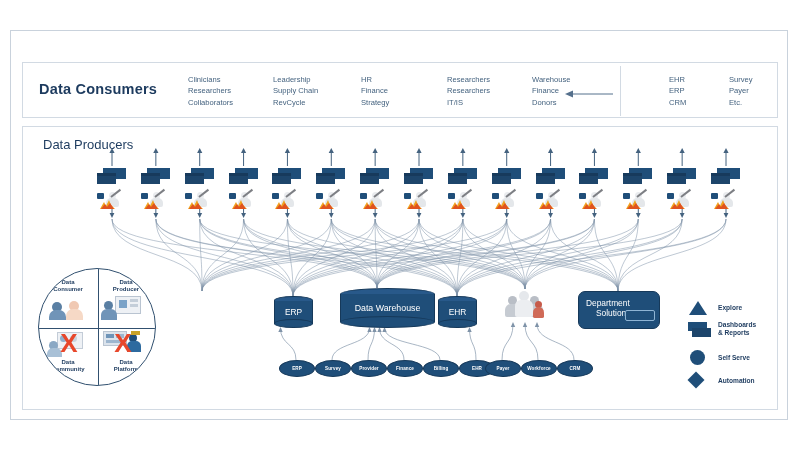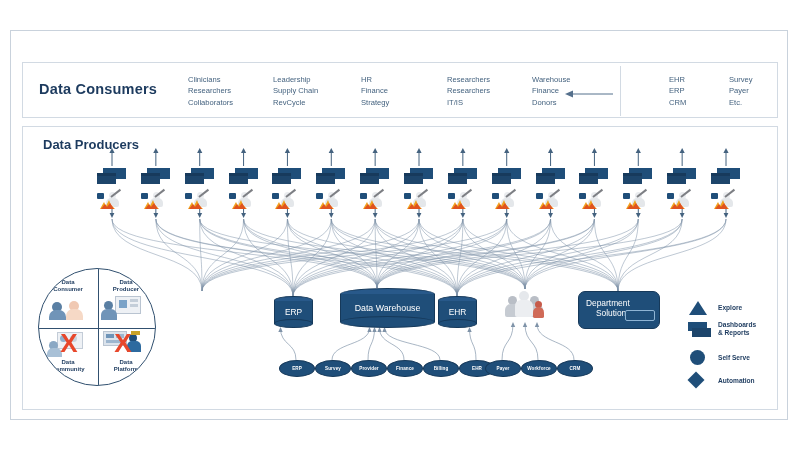--- a/index.html
+++ b/index.html
@@ -18,21 +18,21 @@
   #consumers-title{position:absolute;left:16px;top:18px;
              font-size:14.5px;font-weight:bold;color:#1c3a5e;letter-spacing:.2px;}
   .cons-col{position:absolute;top:11px;font-size:7.6px;color:#44627f;line-height:11.4px;}
   .cons-col div{white-space:nowrap;}
   #cons-divider{position:absolute;left:597px;top:3px;width:1px;height:50px;background:#d2dae3;}
 
   
   #producers{position:absolute;left:22px;top:126px;width:756px;height:284px;
              border:1px solid #d2dae3;background:#ffffff;box-sizing:border-box;}
   #producers-title{position:absolute;left:20px;top:10px;
-             font-size:13px;font-weight:bold;color:#1c3a5e;}
+             font-size:13px;font-weight:normal;color:#1c3a5e;}
 
   
   #wires{position:absolute;left:0;top:0;width:800px;height:450px;pointer-events:none;}
 
   
   .pcol{position:absolute;width:34px;}
   .dash-icon{position:relative;width:30px;height:17px;}
   .db-back{position:absolute;left:6px;top:0px;width:23px;height:11px;background:#1f4e79;}
   .db-front{position:absolute;left:0px;top:5px;width:19px;height:11px;background:#1d456b;}
   .db-tab{position:absolute;left:0px;top:5px;width:19px;height:3px;background:#173a5c;}

